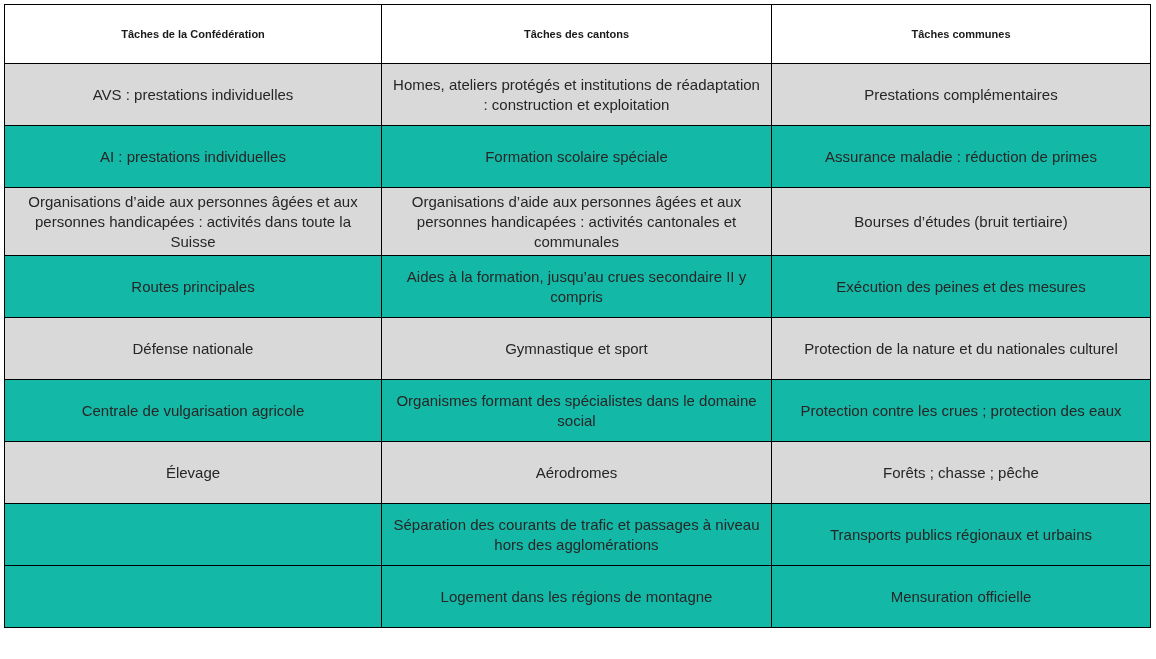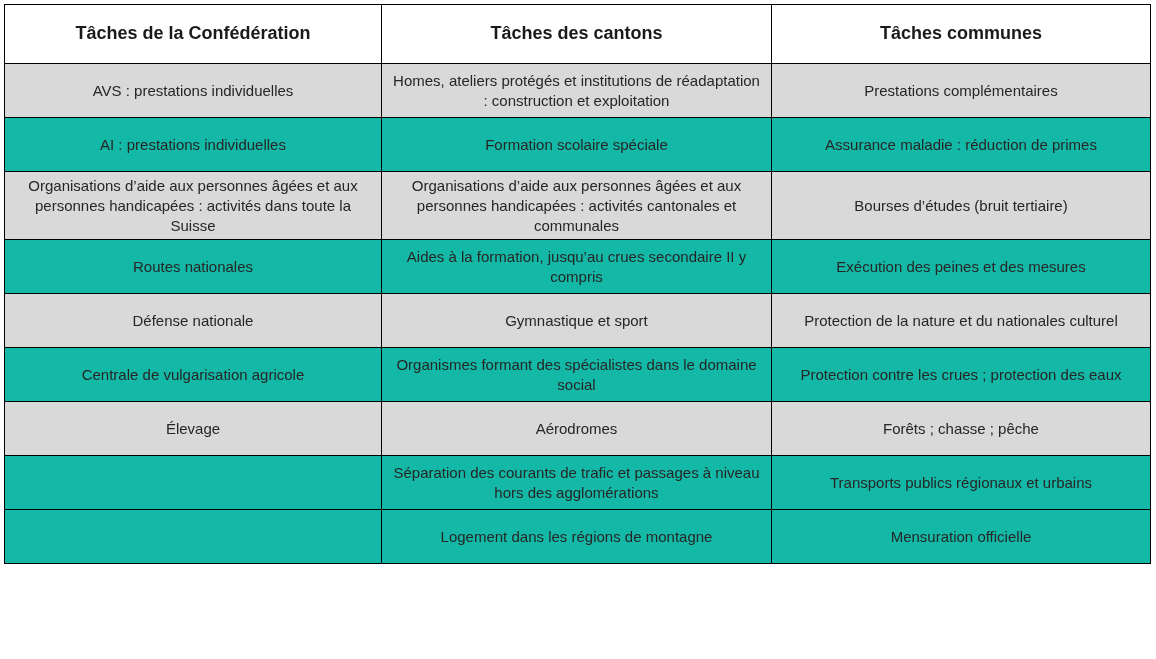--- a/index.html
+++ b/index.html
@@ -27,39 +27,39 @@
   #task-table th,
   #task-table td {
     border: 1.5px solid #000000;
     text-align: center;
     vertical-align: middle;
     padding: 4px 8px;
     line-height: 1.32;
     word-wrap: break-word;
   }
   #task-table thead th {
-    font-size: 18px;
+    font-size: 11px;
     font-weight: bold;
     color: #1a1a1a;
     background: #ffffff;
     height: 50px;
   }
   #task-table tbody td {
     font-size: 15px;
     font-weight: normal;
     background: #14b8a6;
   }
   #task-table tbody tr.shaded td {
     background: #d9d9d9;
   }
   #task-table tbody td.empty {
     font-size: 0;
   }
   
-  #task-table tbody tr { height: 54px; }
+  #task-table tbody tr { height: 62px; }
   #task-table tbody tr.tall { height: 62px; }
 </style>
 </head>
 <body>
 
 <table id="task-table">
   <colgroup>
     <col class="c1">
     <col class="c2">
     <col class="c3">
@@ -81,21 +81,21 @@
         <td>AI : prestations individuelles</td>
         <td>Formation scolaire spéciale</td>
         <td>Assurance maladie : réduction de primes</td>
       </tr>
       <tr class="shaded tall">
         <td>Organisations d’aide aux personnes âgées et aux personnes handicapées : activités dans toute la Suisse</td>
         <td>Organisations d’aide aux personnes âgées et aux personnes handicapées : activités cantonales et communales</td>
         <td>Bourses d’études (bruit tertiaire)</td>
       </tr>
       <tr>
-        <td>Routes nationales</td>
+        <td>Routes principales</td>
         <td>Aides à la formation, jusqu’au crues secondaire II y compris</td>
         <td>Exécution des peines et des mesures</td>
       </tr>
       <tr class="shaded">
         <td>Défense nationale</td>
         <td>Gymnastique et sport</td>
         <td>Protection de la nature et du nationales culturel</td>
       </tr>
       <tr>
         <td>Centrale de vulgarisation agricole</td>

